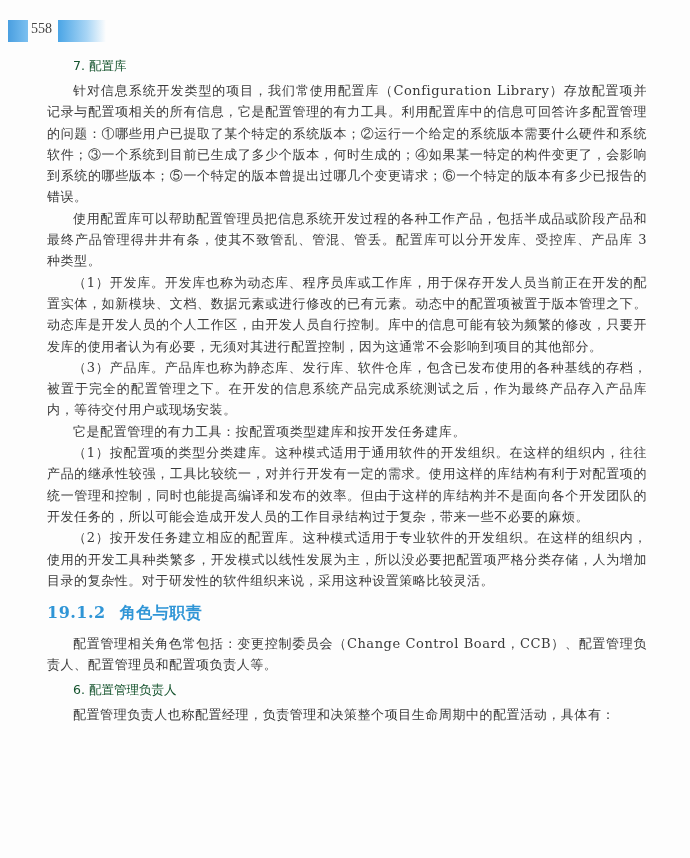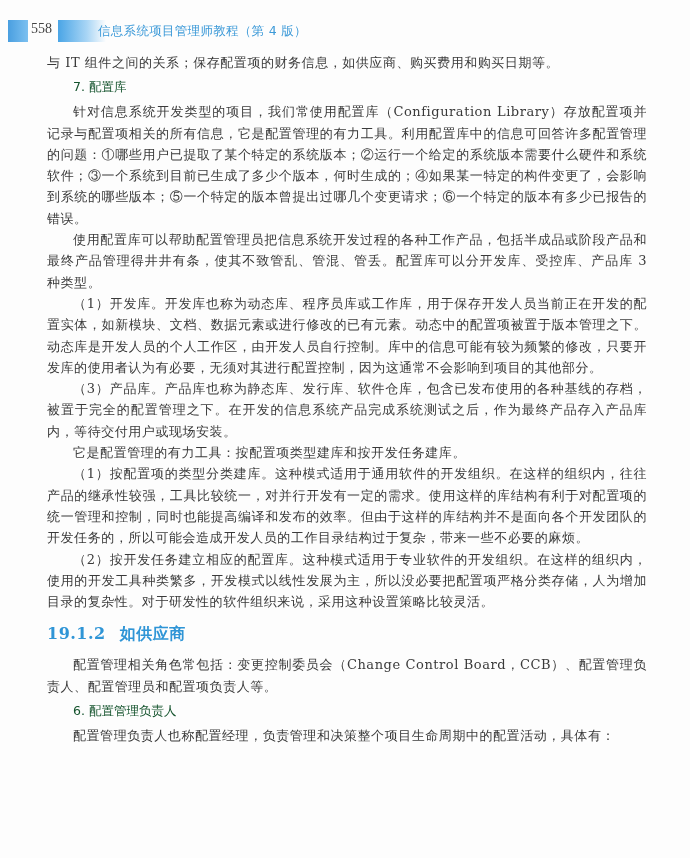--- a/index.html
+++ b/index.html
@@ -43,35 +43,33 @@
   }
   .section-heading .num { margin-right: 14px; }
 </style>
 </head>
 <body>
 
 <div class="header">
   <div class="hdr-bar-left"></div>
   <span class="page-num">558</span>
   <div class="hdr-bar-right"></div>
-  <span class="book-title">信息系统项目管理师教程（第 4 版）</span>
 </div>
 
 <div class="content">
-  <p class="noindent">与 IT 组件之间的关系；保存配置项的财务信息，如供应商、购买费用和购买日期等。</p>
 
   <div class="sub-heading">7. 配置库</div>
   <p>针对信息系统开发类型的项目，我们常使用配置库（Configuration Library）存放配置项并记录与配置项相关的所有信息，它是配置管理的有力工具。利用配置库中的信息可回答许多配置管理的问题：①哪些用户已提取了某个特定的系统版本；②运行一个给定的系统版本需要什么硬件和系统软件；③一个系统到目前已生成了多少个版本，何时生成的；④如果某一特定的构件变更了，会影响到系统的哪些版本；⑤一个特定的版本曾提出过哪几个变更请求；⑥一个特定的版本有多少已报告的错误。</p>
   <p>使用配置库可以帮助配置管理员把信息系统开发过程的各种工作产品，包括半成品或阶段产品和最终产品管理得井井有条，使其不致管乱、管混、管丢。配置库可以分开发库、受控库、产品库 3 种类型。</p>
   <p>（1）开发库。开发库也称为动态库、程序员库或工作库，用于保存开发人员当前正在开发的配置实体，如新模块、文档、数据元素或进行修改的已有元素。动态中的配置项被置于版本管理之下。动态库是开发人员的个人工作区，由开发人员自行控制。库中的信息可能有较为频繁的修改，只要开发库的使用者认为有必要，无须对其进行配置控制，因为这通常不会影响到项目的其他部分。</p>
   <p>（3）产品库。产品库也称为静态库、发行库、软件仓库，包含已发布使用的各种基线的存档，被置于完全的配置管理之下。在开发的信息系统产品完成系统测试之后，作为最终产品存入产品库内，等待交付用户或现场安装。</p>
   <p>它是配置管理的有力工具：按配置项类型建库和按开发任务建库。</p>
   <p>（1）按配置项的类型分类建库。这种模式适用于通用软件的开发组织。在这样的组织内，往往产品的继承性较强，工具比较统一，对并行开发有一定的需求。使用这样的库结构有利于对配置项的统一管理和控制，同时也能提高编译和发布的效率。但由于这样的库结构并不是面向各个开发团队的开发任务的，所以可能会造成开发人员的工作目录结构过于复杂，带来一些不必要的麻烦。</p>
   <p>（2）按开发任务建立相应的配置库。这种模式适用于专业软件的开发组织。在这样的组织内，使用的开发工具种类繁多，开发模式以线性发展为主，所以没必要把配置项严格分类存储，人为增加目录的复杂性。对于研发性的软件组织来说，采用这种设置策略比较灵活。</p>
 
   <div class="section-heading">
-    <span class="num">19.1.2</span><span>如供应商</span>
+    <span class="num">19.1.2</span><span>角色与职责</span>
   </div>
   <p>配置管理相关角色常包括：变更控制委员会（Change Control Board，CCB）、配置管理负责人、配置管理员和配置项负责人等。</p>
 
   <div class="sub-heading">6. 配置管理负责人</div>
   <p>配置管理负责人也称配置经理，负责管理和决策整个项目生命周期中的配置活动，具体有：</p>
 </div>
 
 </body></html>

